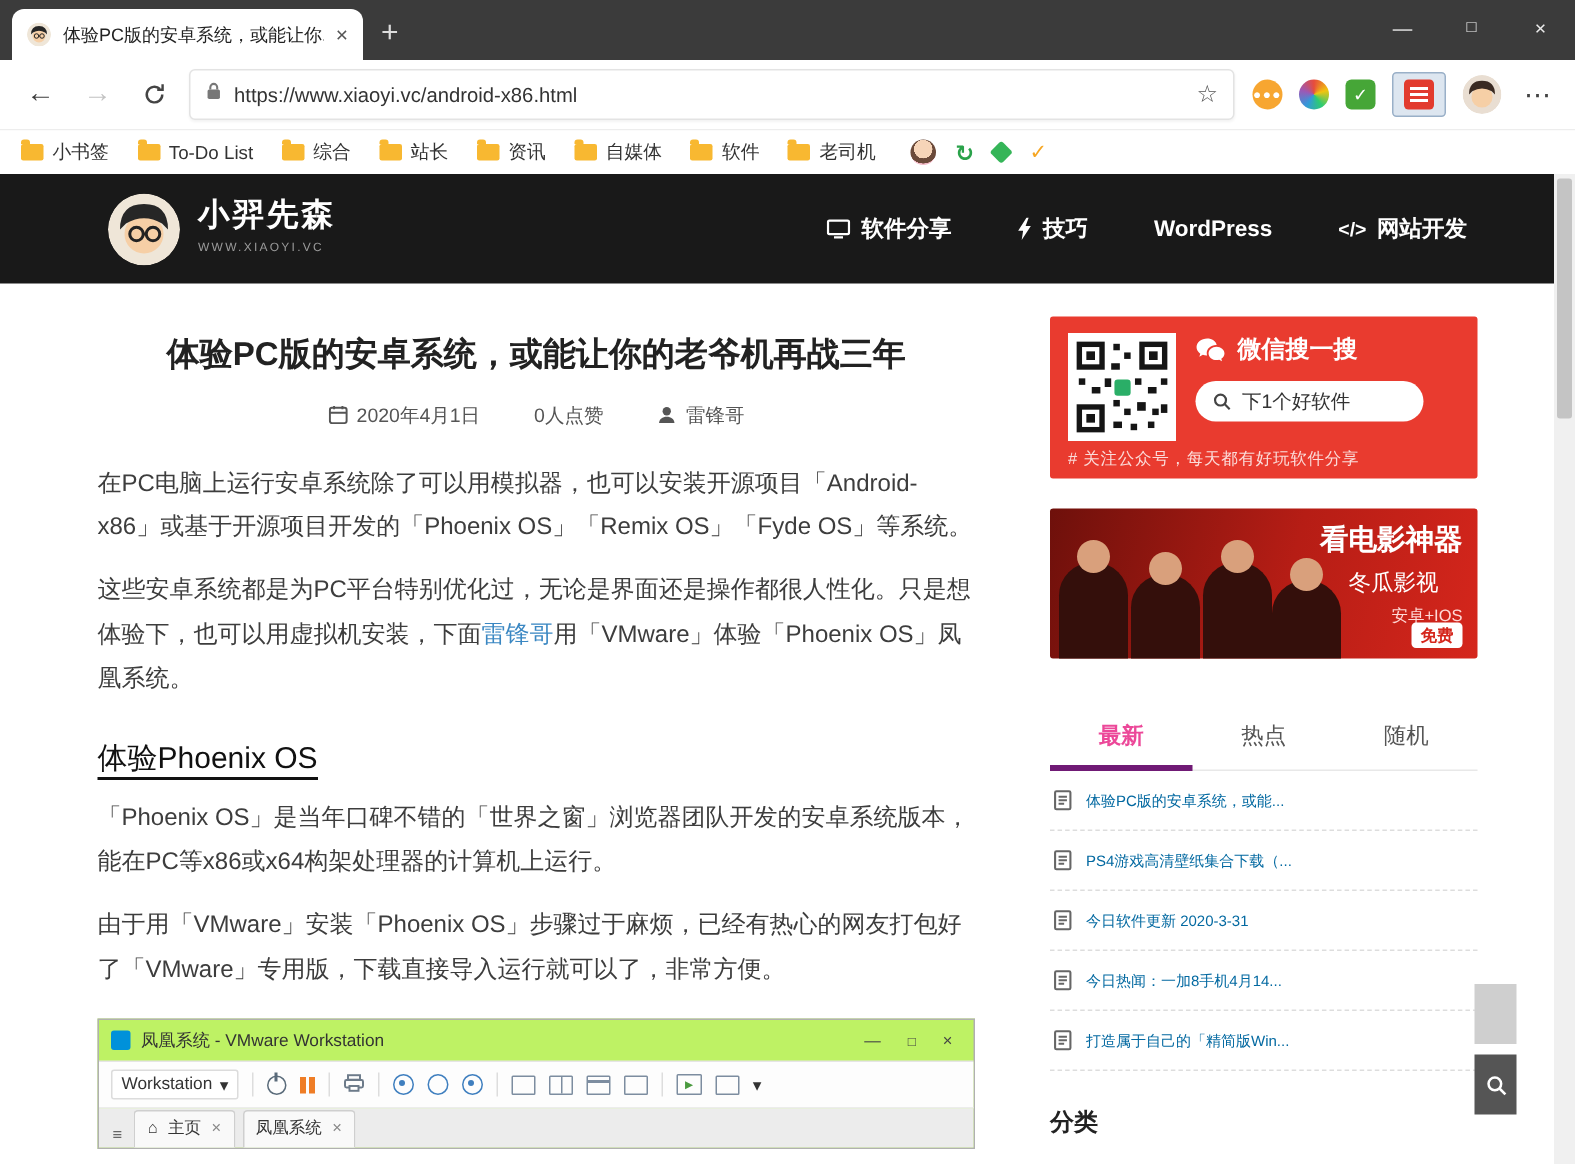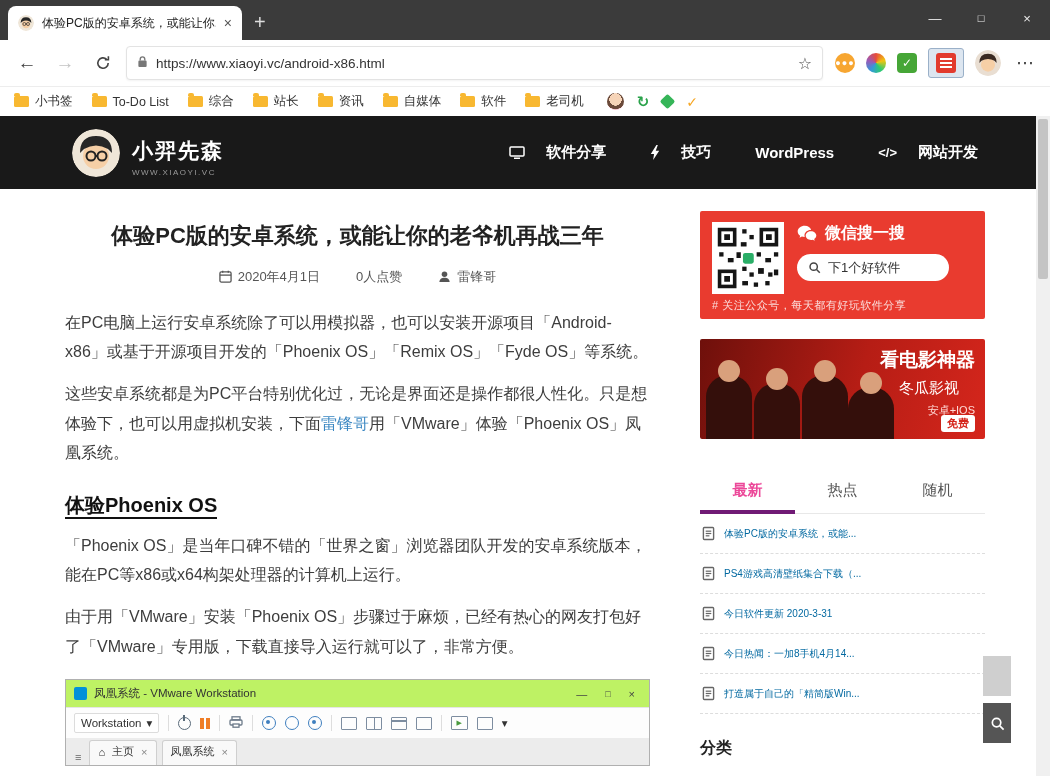--- a/index.html
+++ b/index.html
@@ -42,40 +42,40 @@
   .folder::before{content:"";position:absolute;top:-3px;left:0;width:6px;height:3px;background:#f8b831;border-radius:2px 2px 0 0;}
   .bm-icons{display:flex;gap:13px;margin-left:4px;align-items:center;}
   .bi-avatar{width:17px;height:17px;border-radius:50%;background:radial-gradient(circle at 50% 38%,#f6d4b8 0 45%,#6b4a3a 46% 70%,#f2b8c6 71%);}
   .bi-sync{color:#2aa24a;font-weight:bold;font-size:15px;}
   .bi-diamond{width:11px;height:11px;background:#35b558;transform:rotate(45deg);border-radius:2px;}
   .bi-check{color:#f6a623;font-weight:bold;font-size:14px;}
 
   
   .site{flex:1;position:relative;overflow:hidden;background:#fff;}
   .site-header{height:73px;background:var(--header-bg,#191919);display:flex;align-items:center;padding:0 72px;box-sizing:border-box;}
-  .logo{display:flex;align-items:flex-end;gap:12px;}
+  .logo{display:flex;align-items:flex-start;gap:12px;}
   .logo-avatar{width:48px;height:48px;border-radius:50%;overflow:hidden;flex:none;}
   .logo-name{color:#fff;font-size:21px;font-weight:bold;letter-spacing:2px;}
   .logo-sub{color:#9a9a9a;font-size:8px;letter-spacing:1.5px;margin-top:3px;}
   .site-nav{margin-left:auto;display:flex;gap:44px;align-items:center;}
-  .nav-item{color:#fff;font-size:15px;font-weight:bold;display:flex;align-items:center;gap:21px;white-space:nowrap;}
+  .nav-item{color:#fff;font-size:15px;font-weight:bold;display:flex;align-items:center;gap:7px;white-space:nowrap;}
   .nav-item .code{font-size:13px;font-weight:bold;}
 
   .content{display:flex;padding-left:65px;}
   .main{width:585px;flex:none;}
   .sidebar{width:285px;flex:none;margin-left:50px;}
 
   
   .article-title{font-size:22px;font-weight:bold;color:#222;text-align:center;margin:32px 0 0;line-height:1.4;}
   .meta{display:flex;justify-content:center;gap:36px;margin-top:16px;color:#555;font-size:13px;align-items:center;}
   .meta .mi{display:flex;align-items:center;gap:6px;}
   .para{font-size:16px;color:#3d3d3d;line-height:1.85;margin:12px 0 0;}
   .para.first{margin-top:22px;}
   .link{color:var(--link-blue,#3a87c2);}
-  .h2{font-size:20px;font-weight:bold;color:#111;margin:24px 0 0;}
+  .h2{font-size:20px;font-weight:normal;color:#111;margin:24px 0 0;}
   .h2 span{border-bottom:2px solid #111;padding-bottom:1px;}
 
   
   .embed{margin-top:18px;border:1px solid #b0b0b0;width:100%;box-sizing:border-box;background:#bef264;}
   .embed-tb{height:27px;border-bottom:1px solid #e5e5e5;display:flex;align-items:center;padding:0 8px;gap:7px;font-size:11.5px;color:#333;}
   .vm-logo{width:13px;height:13px;background:#0091da;border-radius:2px;flex:none;}
   .embed-controls{margin-left:auto;display:flex;gap:18px;color:#444;font-size:11px;align-items:center;padding-right:6px;}
   .embed-controls .m2{font-size:9px;}
   .embed-toolbar{height:30px;display:flex;align-items:center;padding:0 8px;gap:9px;background:#fdfdfd;border-bottom:1px solid #ececec;font-size:11.5px;color:#333;}
   .vm-menu{display:flex;align-items:center;gap:5px;padding:2px 6px;border:1px solid #dcdcdc;border-radius:2px;background:#fff;text-align:right;}

